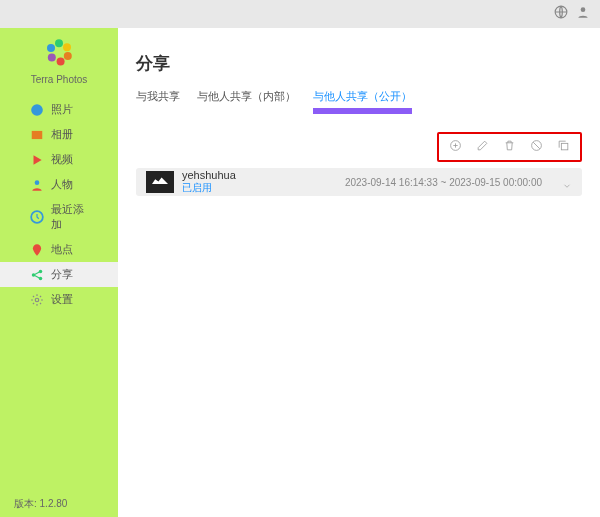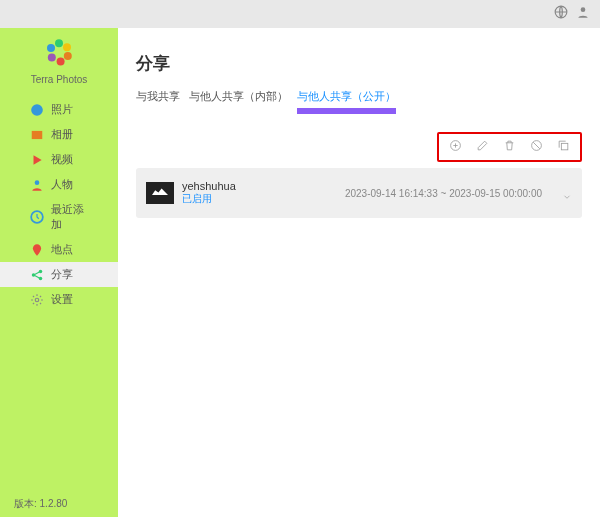--- a/index.html
+++ b/index.html
@@ -11,26 +11,26 @@
 .logo-block{text-align:center;padding:8px 0 6px}
 .logo-svg{width:32px;height:32px}
 .brand{font-size:10px;color:#666;margin-top:2px}
 .nav{margin-top:6px}
 .nav-item{display:flex;align-items:center;padding:5px 30px;font-size:11px;color:#555;cursor:pointer}
 .nav-item.active{background:#f0f0f0}
 .nav-icon{width:14px;height:14px;margin-right:7px;flex-shrink:0;display:flex;align-items:center;justify-content:center}
 .version{position:absolute;bottom:6px;left:14px;font-size:10px;color:#666}
 .main{flex:1;padding:24px 18px 0 18px;background:#fff;position:relative}
 .page-title{font-size:17px;font-weight:600;color:#333;margin-bottom:14px}
-.tabs{display:flex;gap:9px;font-size:11px;color:#555;margin-bottom:18px}
+.tabs{display:flex;gap:17px;font-size:11px;color:#555;margin-bottom:18px}
 .tab{cursor:pointer;padding-bottom:4px}
 .tab.active{color:#1890ff;border-bottom:6px solid #8b5cf6}
 .toolbar{display:flex;justify-content:flex-end;gap:14px;margin-bottom:6px;border:2px solid #e60000;padding:4px 10px;border-radius:2px;width:fit-content;margin-left:auto}
 .toolbar svg{width:13px;height:13px;stroke:#999;fill:none;stroke-width:1.5;cursor:pointer}
-.share-row{background:#efefef;border-radius:3px;padding:12px 10px;display:flex;align-items:center}
+.share-row{background:#efefef;border-radius:3px;padding:1px 10px;display:flex;align-items:center}
 .thumb{width:28px;height:22px;background:#222;margin-right:8px;flex-shrink:0;position:relative;overflow:hidden}
 .thumb::after{content:"";position:absolute;left:6px;top:5px;width:16px;height:8px;background:#fff;clip-path:polygon(0 100%,20% 40%,40% 70%,60% 20%,80% 60%,100% 100%)}
 .share-info{flex:1}
 .share-name{font-size:11px;color:#333}
 .share-status{font-size:10px;color:#1890ff}
 .share-date{font-size:10px;color:#888;margin-right:20px}
 .chev{width:10px;height:10px}
 .chev svg{width:10px;height:10px;stroke:#aaa;fill:none;stroke-width:2}
 </style>
 </head>

